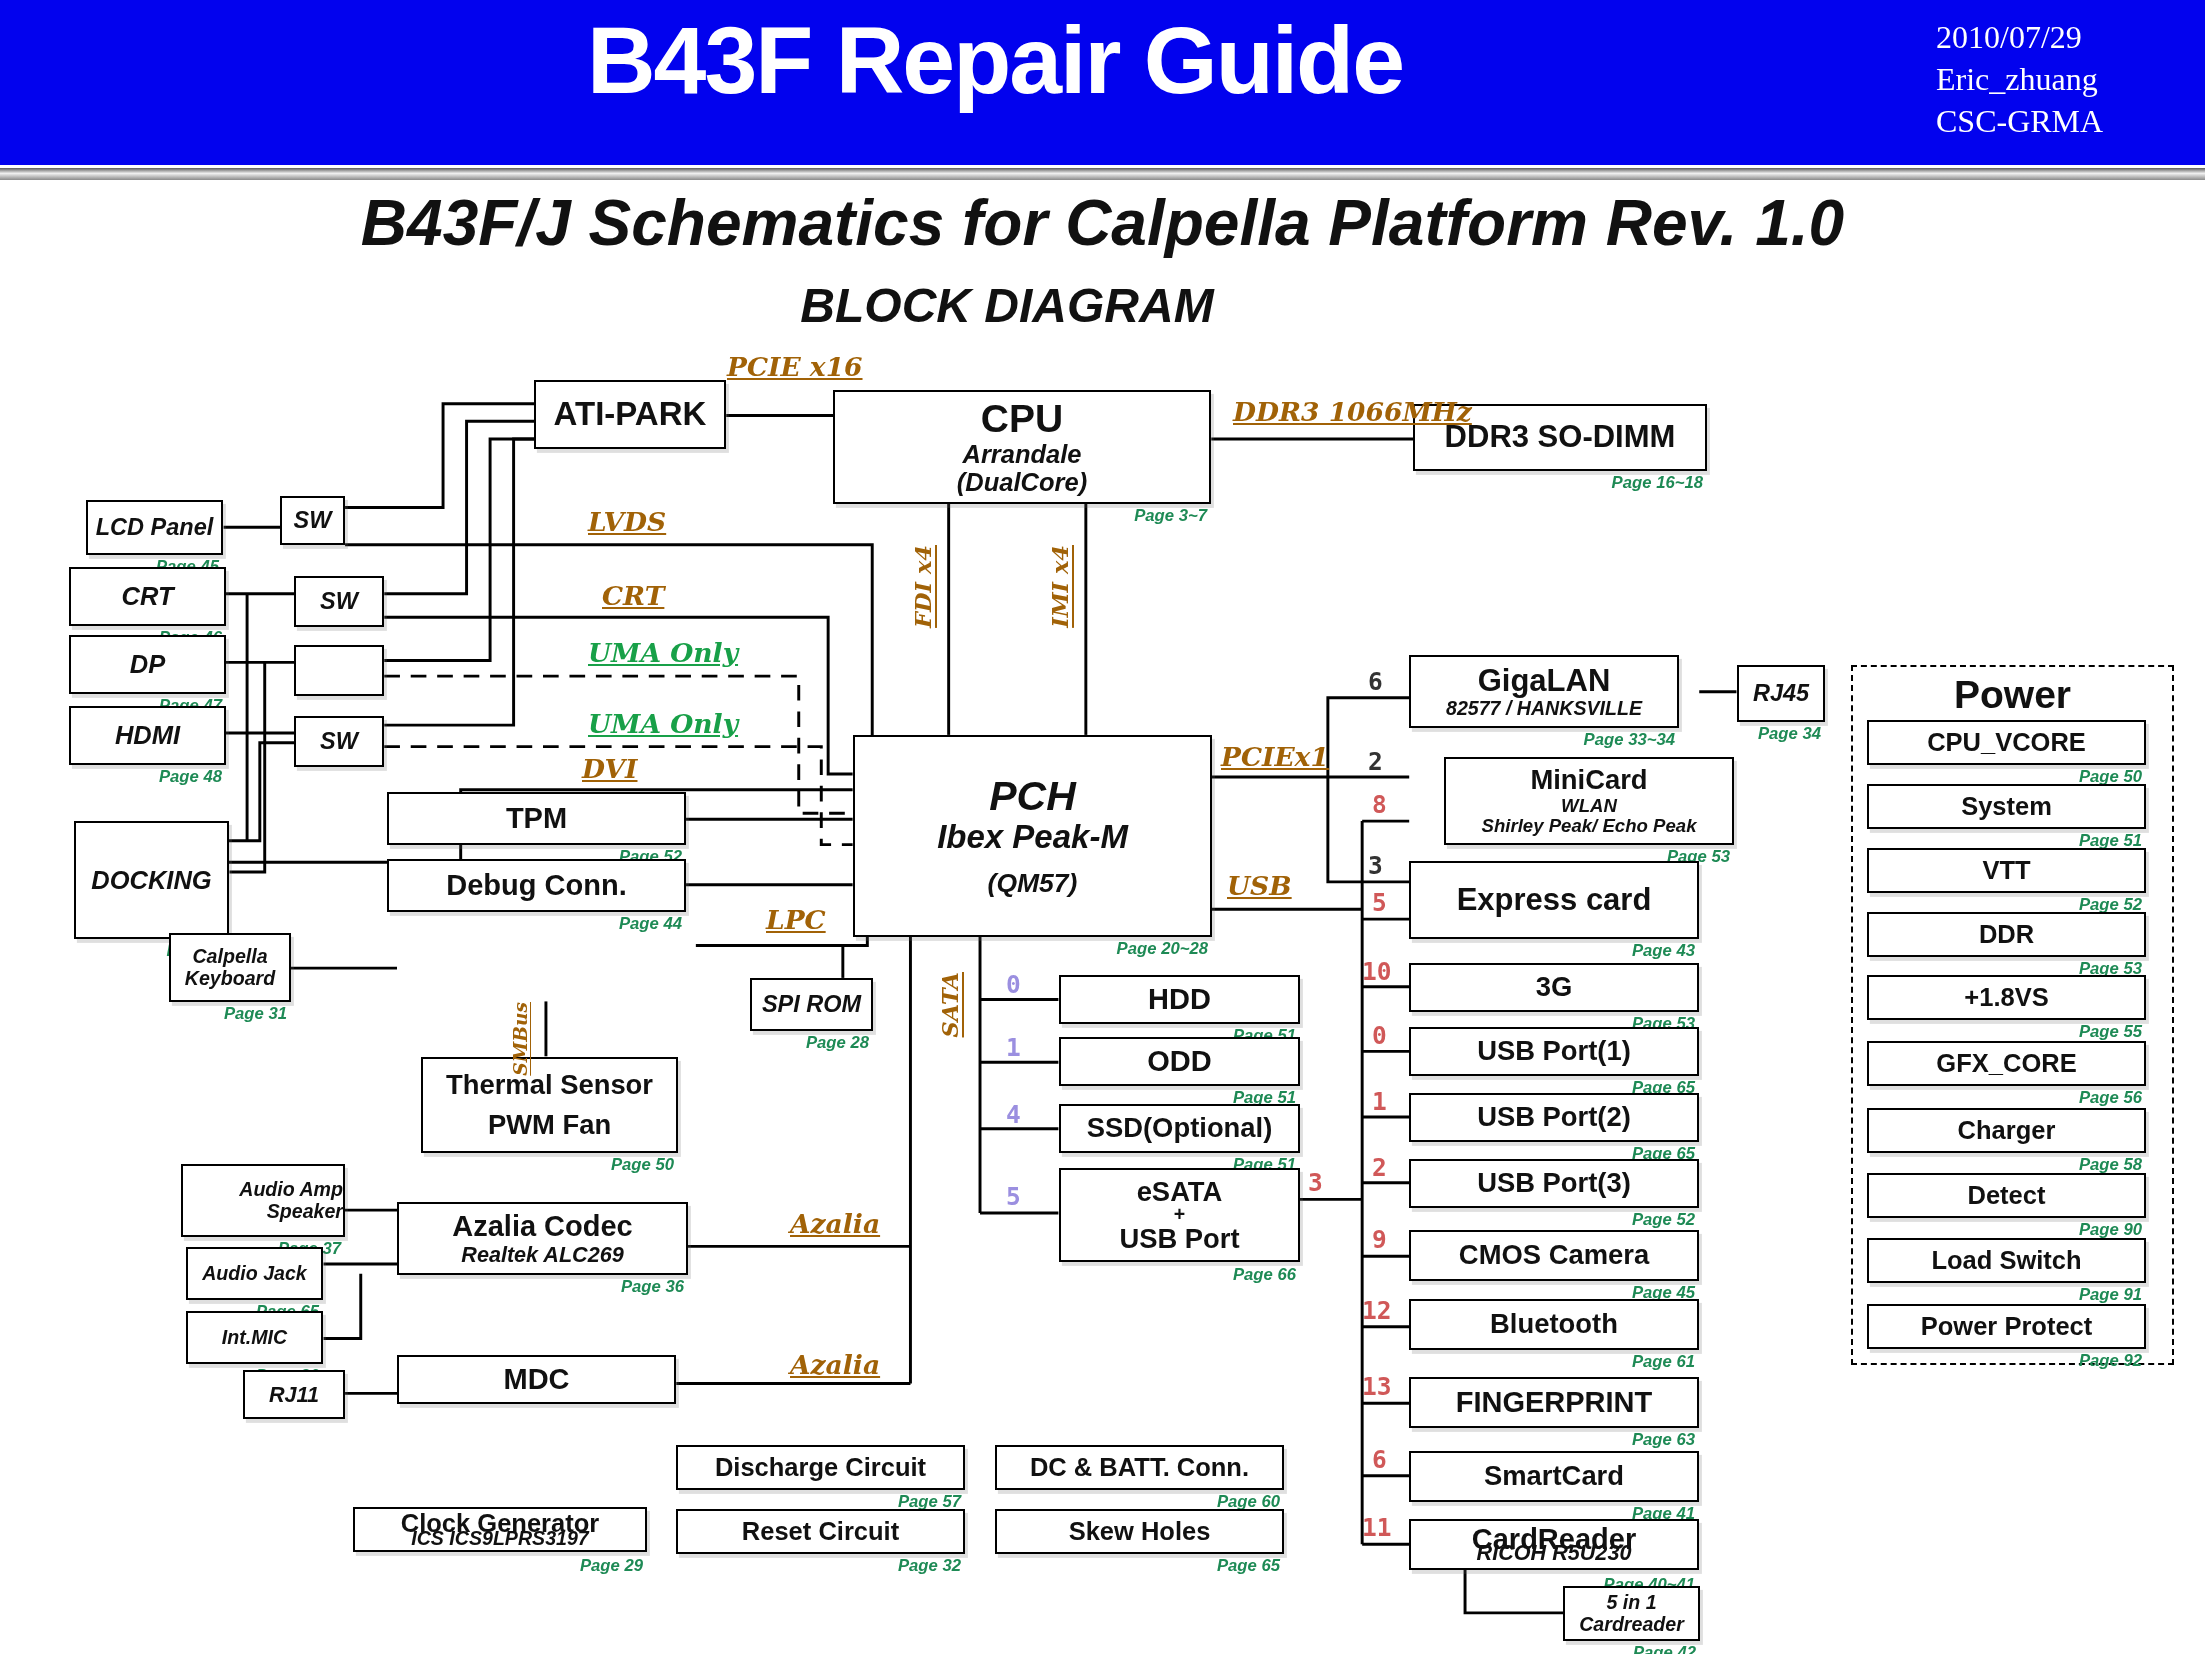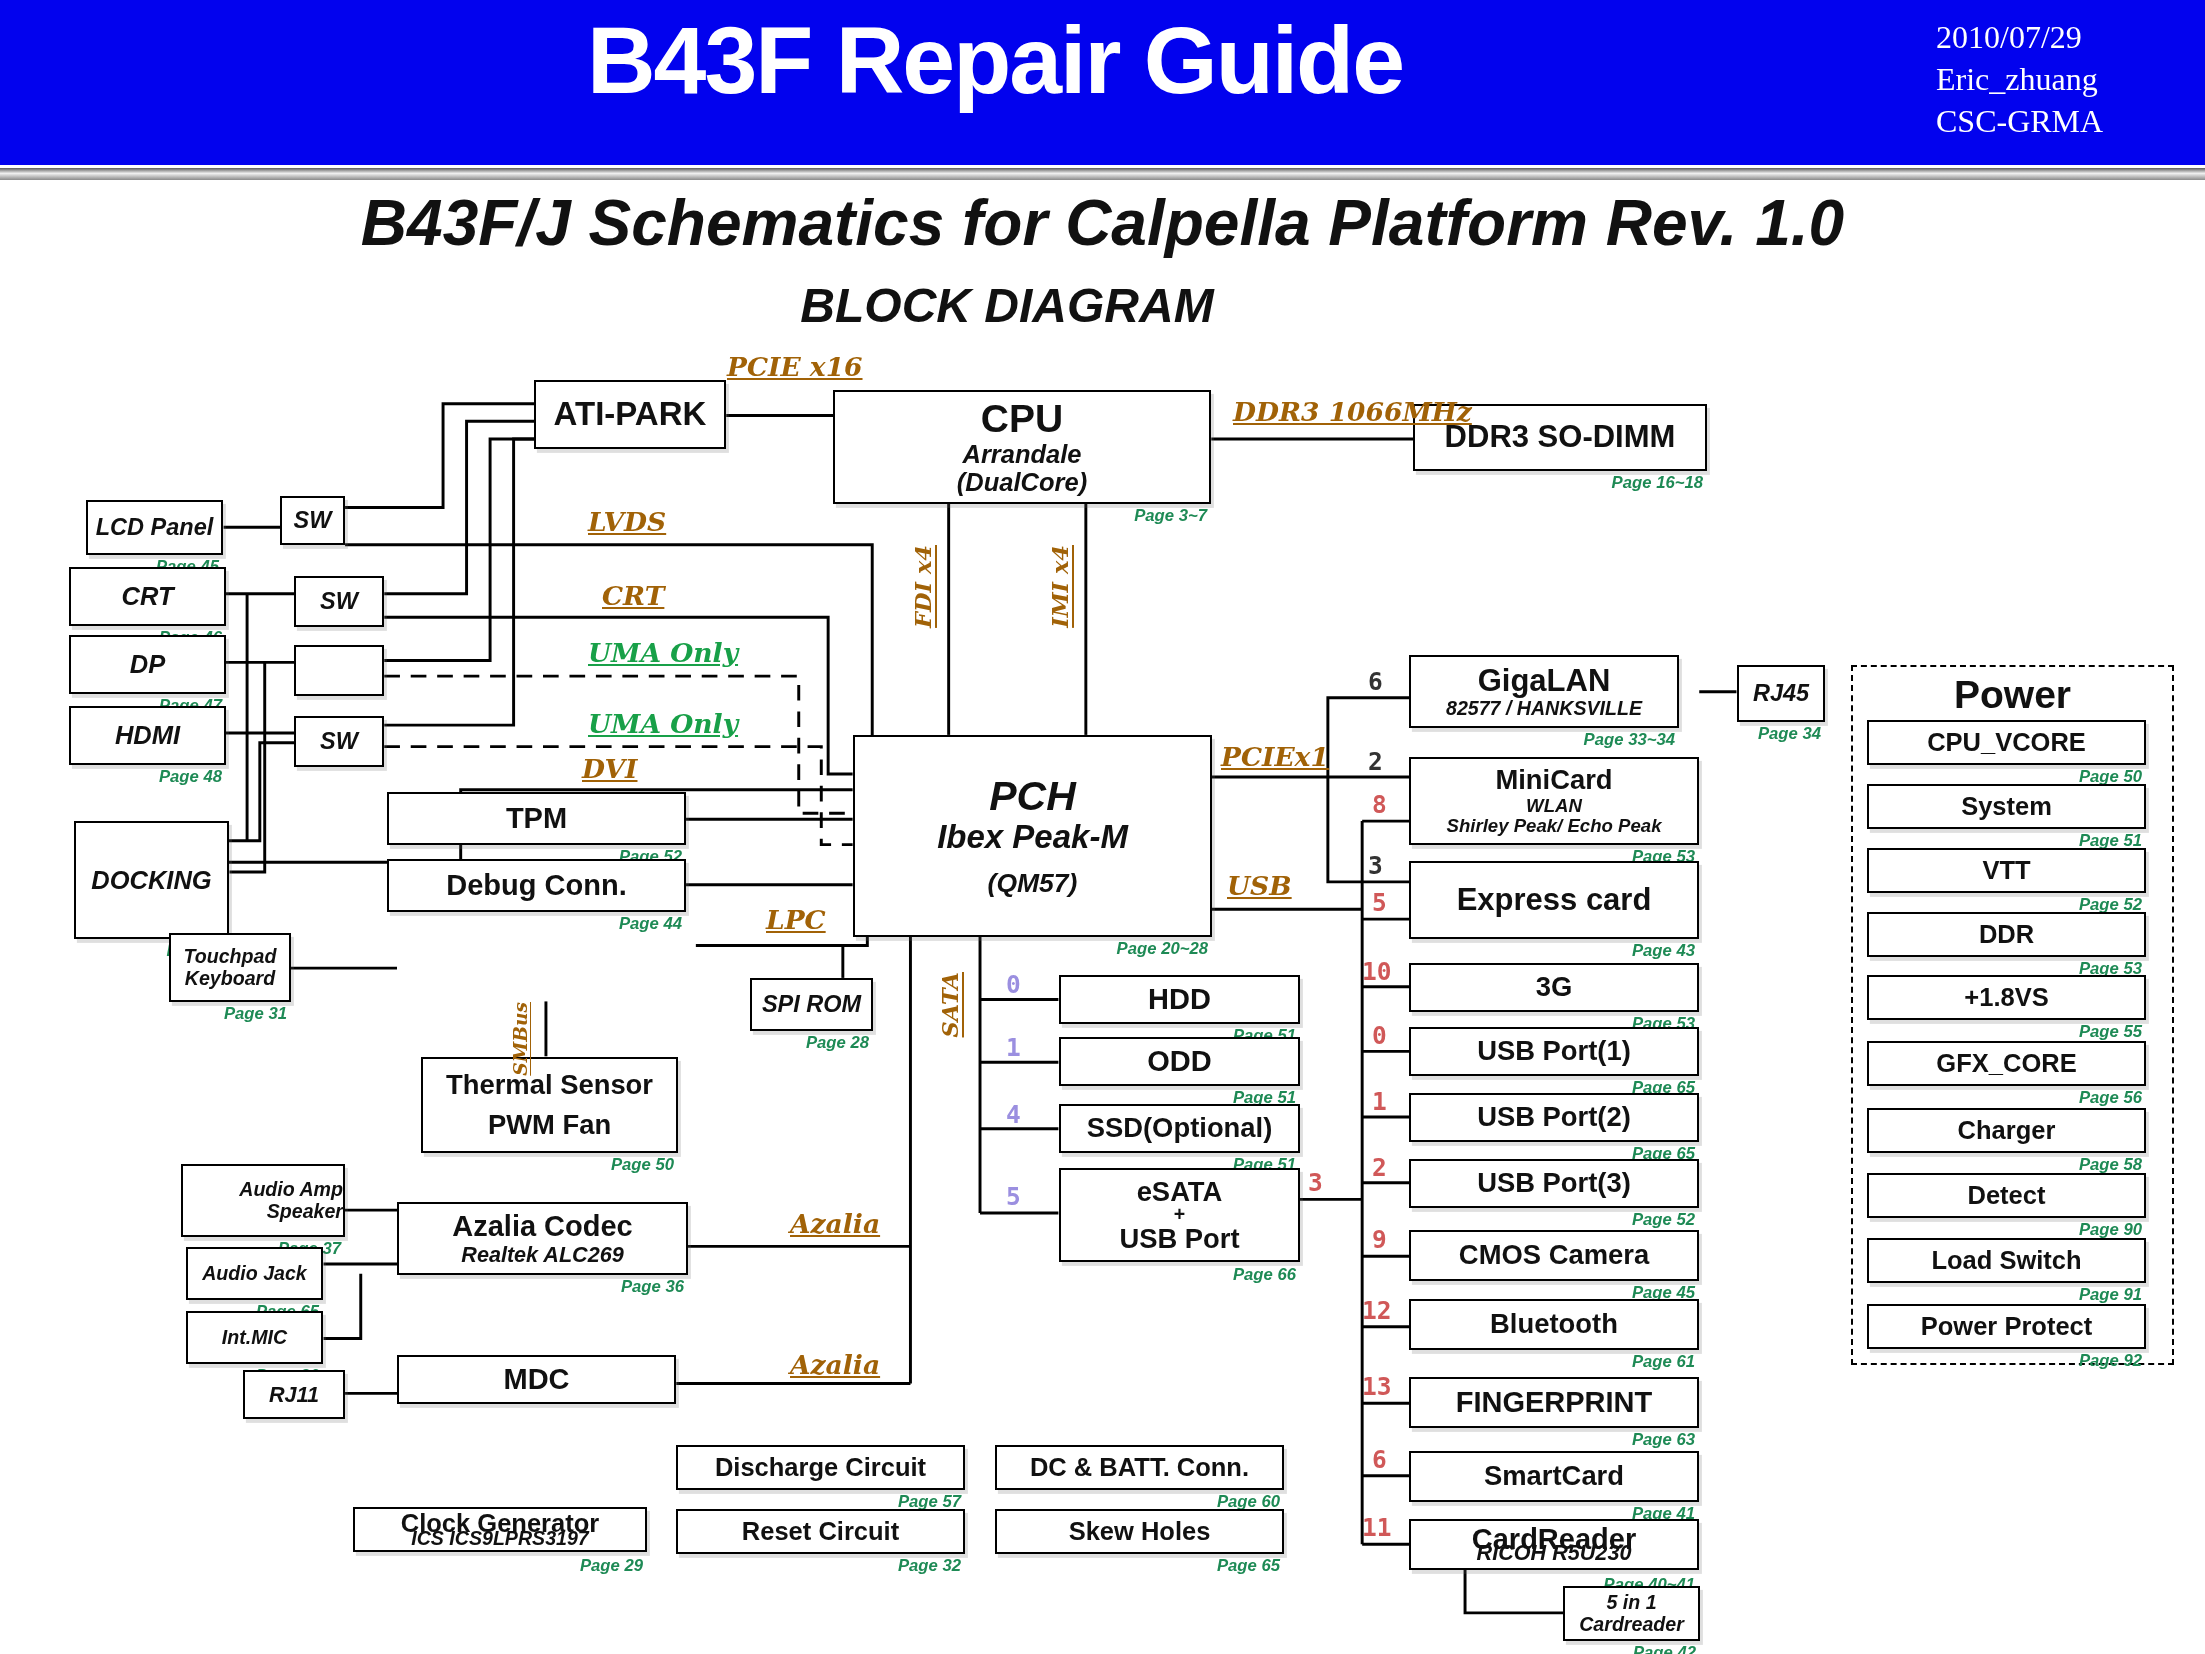--- a/index.html
+++ b/index.html
@@ -164,21 +164,21 @@
     <span class="pg">Page 48</span>
   </div>
   <div class="blk i" style="left:294px;top:716px;width:90px;height:51px;font-size:23.5px">
     <span class="bl">SW</span>
   </div>
   <div class="blk i" style="left:74px;top:821px;width:155px;height:118px;font-size:25.5px">
     <span class="bl">DOCKING</span>
     <span class="pg">Page54</span>
   </div>
   <div class="blk i" style="left:169px;top:933px;width:122px;height:69px;font-size:19.6px">
-    <span class="bl">Touchpad</span>
+    <span class="bl">Calpella</span>
     <span class="bs">Keyboard</span>
     <span class="pg">Page 31</span>
   </div>
 
   <div class="blk" style="left:387px;top:792px;width:299px;height:53px;font-size:29px">
     <span class="bl">TPM</span>
     <span class="pg">Page 52</span>
   </div>
   <div class="blk" style="left:387px;top:859px;width:299px;height:53px;font-size:29px">
     <span class="bl">Debug Conn.</span>
@@ -269,21 +269,21 @@
 
   <div class="blk" style="left:1409px;top:655px;width:270px;height:73px;font-size:31px">
     <span class="bl">GigaLAN</span>
     <span class="bs it" style="font-size:19.6px">82577 / HANKSVILLE</span>
     <span class="pg">Page 33~34</span>
   </div>
   <div class="blk i" style="left:1737px;top:665px;width:88px;height:57px;font-size:23.5px">
     <span class="bl">RJ45</span>
     <span class="pg">Page 34</span>
   </div>
-  <div class="blk" style="left:1409px;top:757px;width:290px;height:88px;font-size:27.4px">
+  <div class="blk" style="left:1444px;top:757px;width:290px;height:88px;font-size:27.4px">
     <span class="bl">MiniCard</span>
     <span class="bs it" style="font-size:18.6px">WLAN</span>
     <span class="bs it" style="font-size:18.6px">Shirley Peak/ Echo Peak</span>
     <span class="pg">Page 53</span>
   </div>
   <div class="blk" style="left:1409px;top:861px;width:290px;height:78px;font-size:31px">
     <span class="bl">Express card</span>
     <span class="pg">Page 43</span>
   </div>
   <div class="blk" style="left:1409px;top:963px;width:290px;height:49px;font-size:27.4px">

